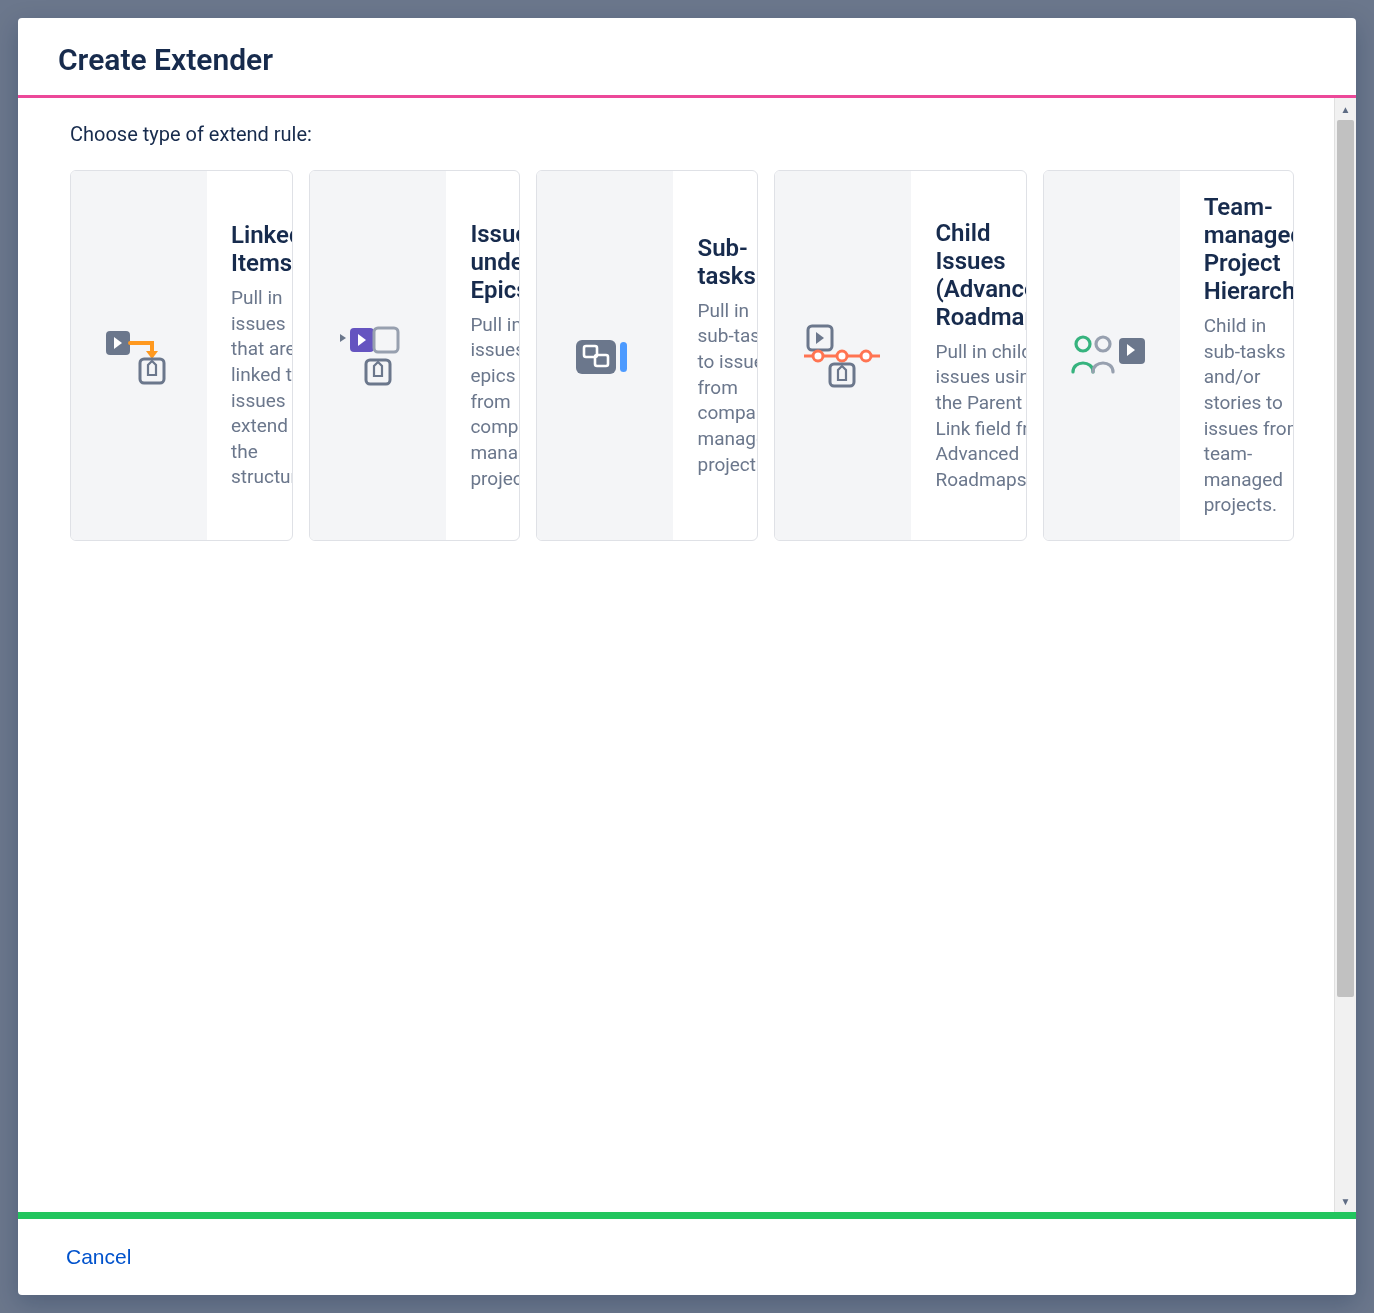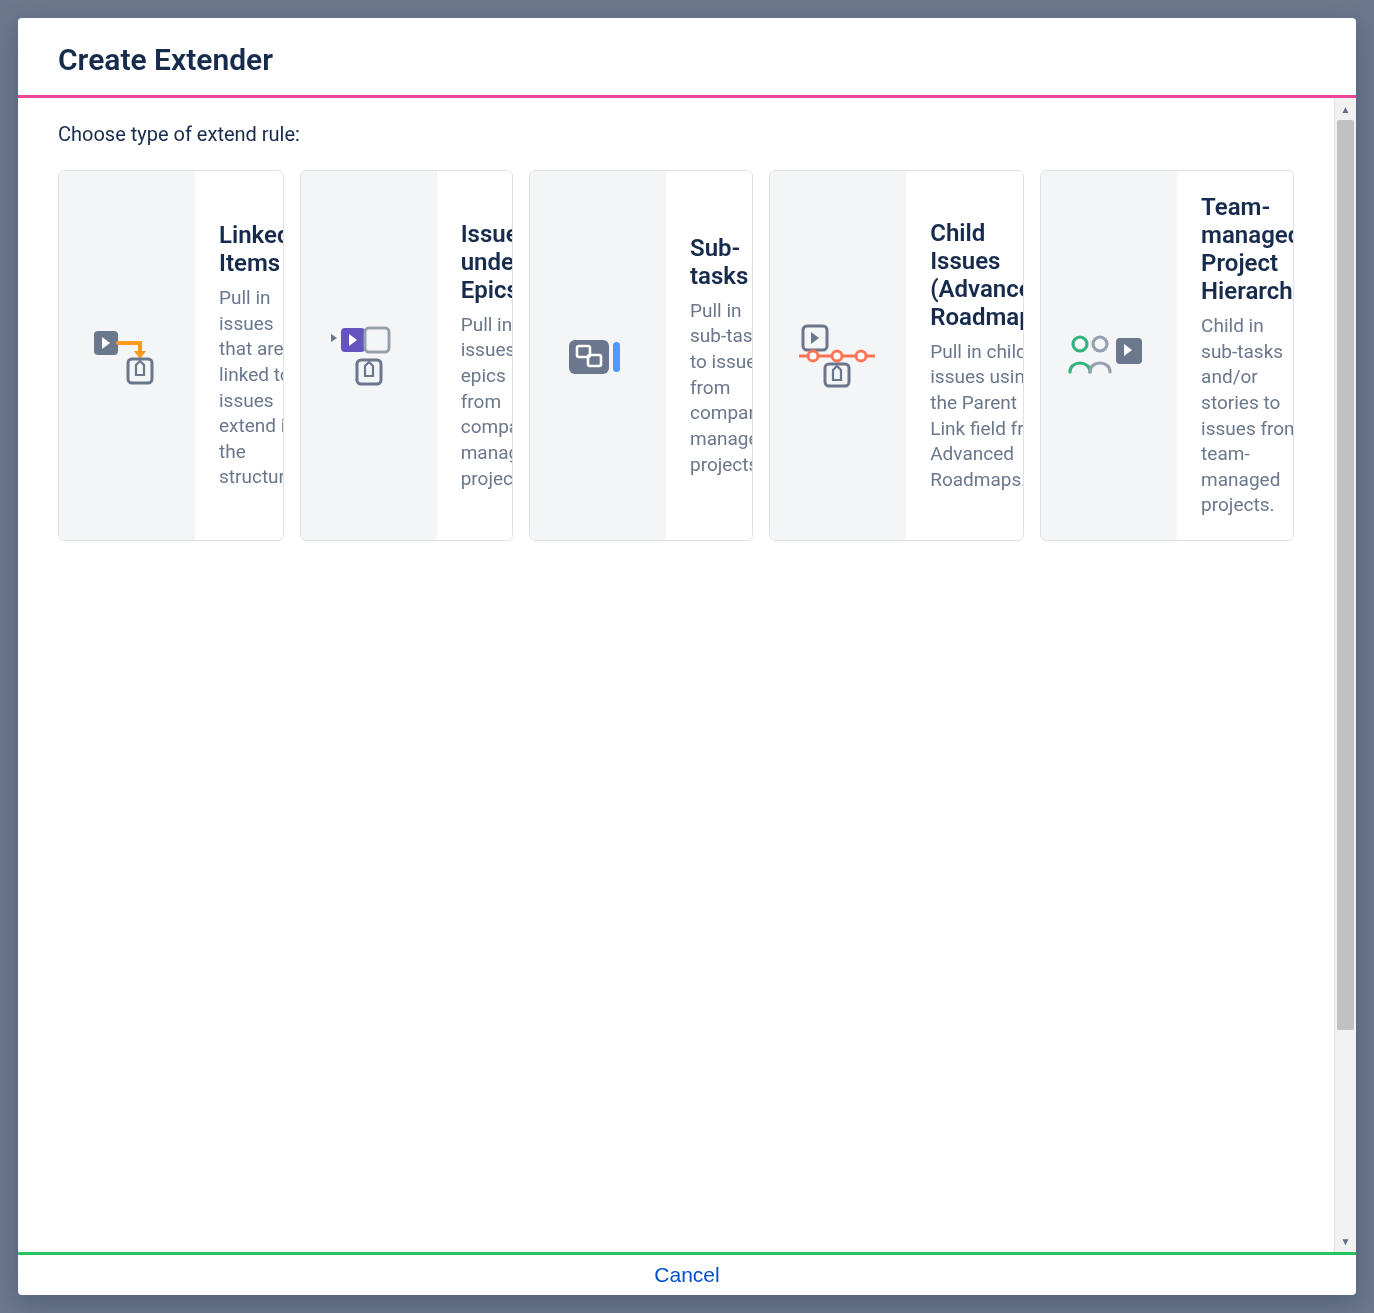--- a/index.html
+++ b/index.html
@@ -31,20 +31,21 @@
   .modal-body-wrapper {
     flex: 1;
     display: flex;
     overflow: hidden;
     position: relative;
   }
   .modal-body {
     flex: 1;
     padding: 24px 40px 8px 40px;
     overflow-y: auto;
+    margin-left: 12px;
   }
   .body-label {
     font-size: 20px;
     color: #172b4d;
     margin-bottom: 24px;
   }
   .rule-list { display: flex; gap: 16px; }
   .rule-item {
     display: flex;
     align-items: stretch;
@@ -105,24 +106,24 @@
   }
   .scroll-track { flex: 1; position: relative; }
   .scroll-thumb {
     position: absolute;
     top: 0; left: 2px; right: 2px;
     height: 82%;
     background: #c1c1c1;
     border-radius: 2px;
   }
   .modal-footer {
-    border-top: 3px solid #22c55e;
-    padding: 4px 40px;
-    display: flex;
-    justify-content: center;
+    border-top: 7px solid #22c55e;
+    padding: 22px 40px;
+    display: flex;
+    justify-content: flex-start;
   }
   .cancel-btn {
     background: none;
     border: none;
     font-size: 21px;
     font-weight: 500;
     color: #0052cc;
     cursor: pointer;
     padding: 4px 8px;
   }

